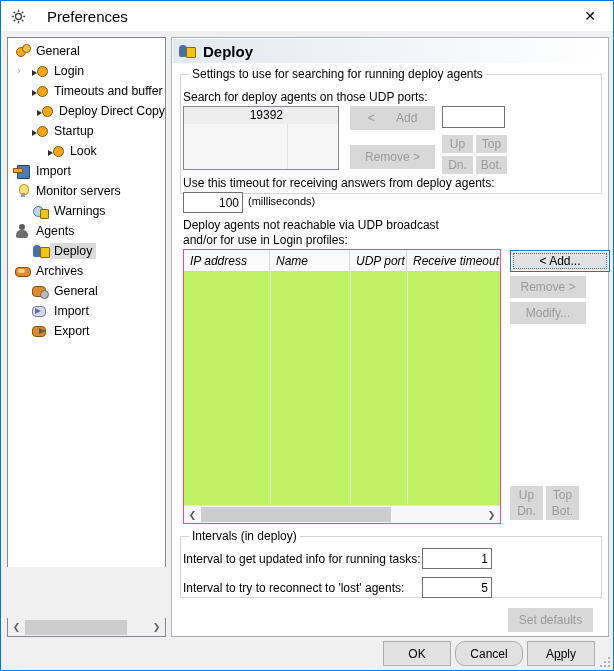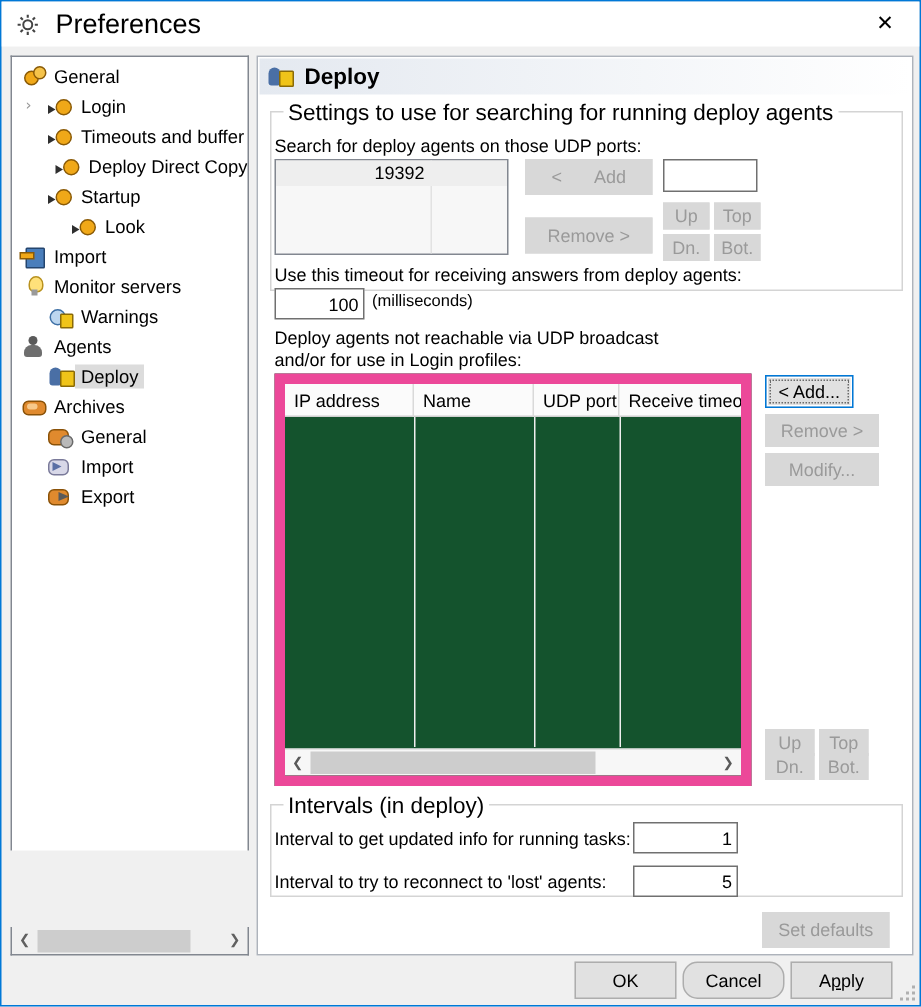--- a/index.html
+++ b/index.html
@@ -24,21 +24,21 @@
     position: absolute; left:0; top:0; right:0; height: 30px;
     background: #ffffff;
     display: flex; align-items: center;
   }
   #title-icon {
     margin-left: 9px; width: 16px; height: 16px;
     display: flex; align-items: center; justify-content: center;
     font-size: 13px; color: #444; line-height: 1;
   }
   #title-text {
-    margin-left: 11px; font-size: 18px; color: #000;
+    margin-left: 21px; font-size: 15px; color: #000;
   }
   #close-btn {
     position: absolute; right: 0; top: 0; width: 46px; height: 30px;
     display: flex; align-items: center; justify-content: center;
     font-size: 14px; color: #000; font-family: "DejaVu Sans", sans-serif;
   }
 
   
   #sidebar {
     position: absolute; left: 6px; top: 36px;
@@ -170,21 +170,21 @@
 
   
   .group {
     position: absolute;
     border: 1px solid #d4d4d4;
     background: transparent;
   }
   .group > .gtitle {
     position: absolute; top: -8px; left: 8px;
     background: #ffffff; padding: 0 3px;
-    font-size: 15px; color: #000; white-space: nowrap;
+    font-size: 12px; color: #000; white-space: nowrap;
   }
   .lbl-text { position: absolute; font-size: 12px; color:#000; white-space: nowrap; }
 
   
   .listbox {
     position: absolute; background: #f7f7f7;
     border: 1px solid #828790;
   }
   .listbox .col-div {
     position: absolute; top: 0; bottom: 0; width: 1px; background: #e2e2e2;
@@ -222,23 +222,24 @@
   }
   .btn.focus .inner {
     position: absolute; left: 2px; top: 2px; right: 2px; bottom: 2px;
     border: 1px dotted #6a6a6a;
   }
   .btn .spread { display: flex; width: 100%; justify-content: space-around; padding: 0 6px;}
 
   
   .table {
     position: absolute;
-    background: #14532d;
-    border: 7px solid #ec4899;
+    background: #bef264;
+    border: 1px solid #ec4899;
     overflow: hidden;
+    font-style: italic;
   }
   .thead {
     position: absolute; left: 0; top: 0; right: 0; height: 22px;
     background: #fbfbfb;
     border-bottom: 1px solid #d0d0d0;
   }
   .th {
     position: absolute; top: 0; height: 22px;
     display: flex; align-items: center;
     font-size: 12px; color: #000;
@@ -446,21 +447,21 @@
 
       <div class="tscroll">
         <div class="ts-arrow">❮</div>
         <div class="ts-track">
           <div class="ts-thumb" style="left:0px; width:190px;"></div>
         </div>
         <div class="ts-arrow">❯</div>
       </div>
     </div>
 
-    <div class="btn focus" style="left:338px; top:212px; width:59px; height:22px;">
+    <div class="btn focus" style="left:338px; top:212px; width:100px; height:22px;">
       <span class="inner"></span>
       <span>&lt;   Add...</span>
     </div>
     <div class="btn" style="left:338px; top:238px; width:76px; height:22px;">Remove &gt;</div>
     <div class="btn" style="left:338px; top:264px; width:76px; height:22px;">Modify...</div>
 
     <div class="btn" style="left:338px; top:448px; width:33px; height:18px;">Up</div>
     <div class="btn" style="left:374px; top:448px; width:33px; height:18px;">Top</div>
     <div class="btn" style="left:338px; top:464px; width:33px; height:18px;">Dn.</div>
     <div class="btn" style="left:374px; top:464px; width:33px; height:18px;">Bot.</div>

